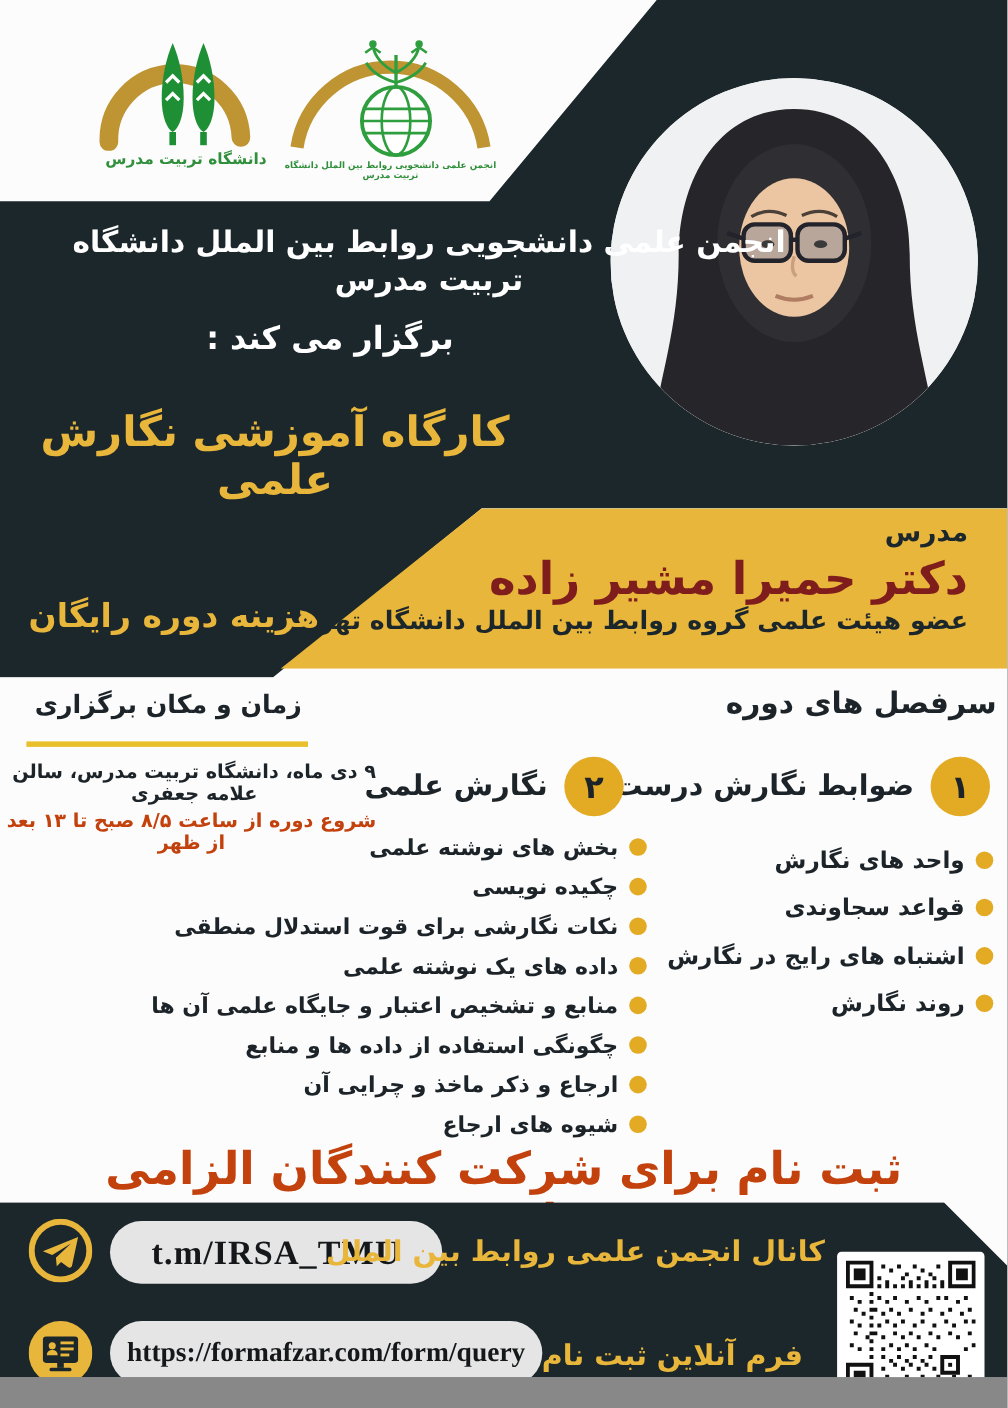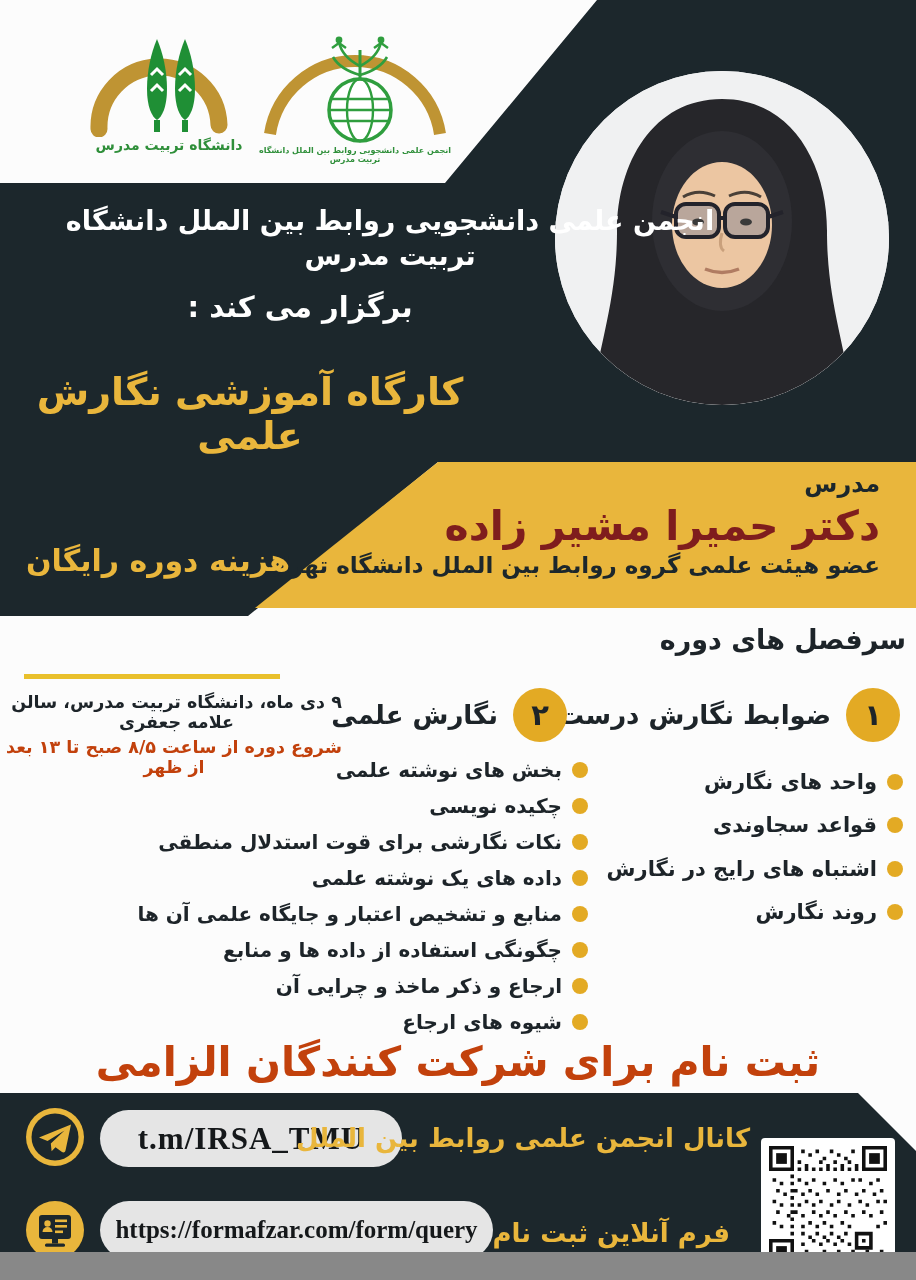--- a/index.html
+++ b/index.html
@@ -151,20 +151,21 @@
   <div class="org-line">انجمن علمی دانشجویی روابط بین الملل دانشگاه تربیت مدرس</div>
   <div class="presents-line">برگزار می کند :</div>
   <div class="main-title">کارگاه آموزشی نگارش علمی</div>
 
   <div class="instructor-label">مدرس</div>
   <div class="instructor-name">دکتر حمیرا مشیر زاده</div>
   <div class="instructor-affil">عضو هیئت علمی گروه روابط بین الملل دانشگاه تهران</div>
 
   <div class="fee-banner">هزینه دوره رایگان</div>
 
+  <div class="log-heading">زمان و مکان برگزاری</div>
   <div class="log-underline"></div>
   <div class="log-line1">۹ دی ماه، دانشگاه تربیت مدرس، سالن علامه جعفری</div>
   <div class="log-line2">شروع دوره از ساعت ۸/۵ صبح تا ۱۳ بعد از ظهر</div>
 
   <div class="syl-heading">سرفصل های دوره</div>
 
   <div class="sec-circle sec1-circle">۱</div>
   <div class="sec-title sec1-title">ضوابط نگارش درست</div>
 
   <div class="syl-item sec1-item" style="top:770px;">

